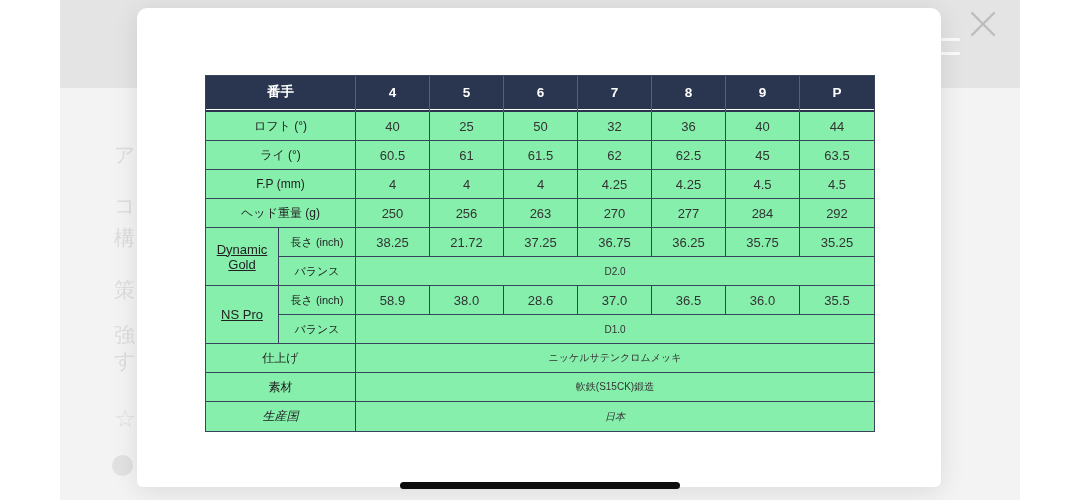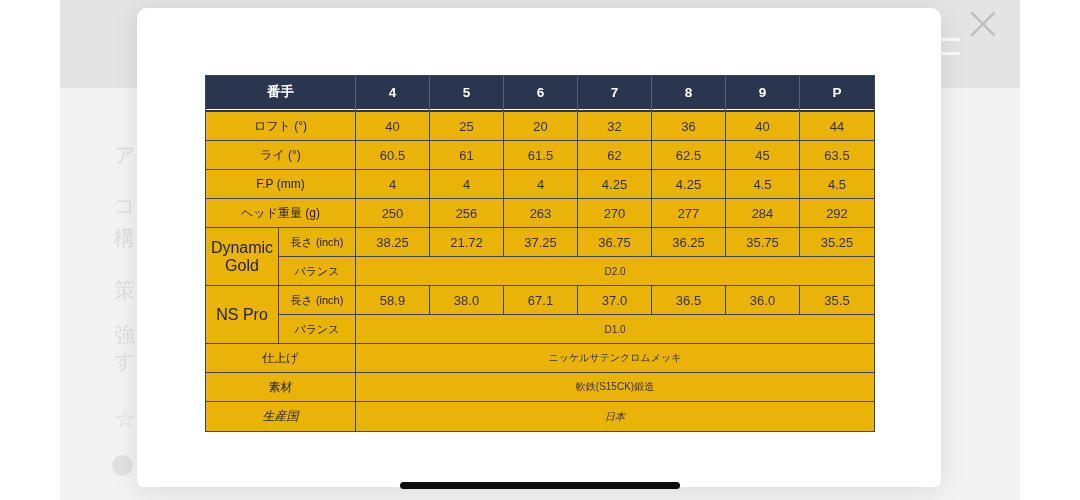--- a/index.html
+++ b/index.html
@@ -75,27 +75,27 @@
   .spec th {
     height: 36px; vertical-align: middle; text-align: center;
     background: #2a3550; color: #ffffff;
     font-weight: bold; font-size: 13.5px; padding-bottom: 4px;
     box-shadow: inset 0 -2px 0 0 #2a3550, inset 0 -3px 0 0 #ffffff;
     border-right: 1px solid #546078;
   }
   .spec th:last-child { border-right: none; }
   .spec td {
     height: 29px; vertical-align: middle; text-align: center;
-    background: #eab308; color: #333333; font-size: 13px;
+    background: #86efac; color: #333333; font-size: 13px;
     border-right: 1px solid #39445c; border-bottom: 1px solid #39445c;
   }
   .spec td:last-child { border-right: none; }
   .spec tr.last-row td { border-bottom: none; font-style: italic; }
   .spec td.label { font-size: 12px; color: #222222; }
-  .spec td.brand { font-size: 16px; color: #222222; }
+  .spec td.brand { font-size: 13px; color: #222222; text-decoration: underline; }
   .spec td.sub { font-size: 11px; color: #222222; text-align: center; }
   .spec td.merged { font-size: 10px; }
 </style>
 </head>
 <body>
 
 <div class="bg-top"></div>
 <div class="bg-main"></div>
 
 <span class="menu-line l1"></span>
@@ -142,21 +142,21 @@
             <th>8</th>
             <th>9</th>
             <th>P</th>
           </tr>
         </thead>
       <tbody>
           <tr>
             <td class="label" colspan="2">ロフト (°)</td>
             <td>40</td>
             <td>25</td>
-            <td>20</td>
+            <td>50</td>
             <td>32</td>
             <td>36</td>
             <td>40</td>
             <td>44</td>
           </tr>
           <tr>
             <td class="label" colspan="2">ライ (°)</td>
             <td>60.5</td>
             <td>61</td>
             <td>61.5</td>
@@ -198,21 +198,21 @@
           </tr>
           <tr>
             <td class="sub">バランス</td>
             <td class="merged" colspan="7">D2.0</td>
           </tr>
           <tr>
             <td class="brand" rowspan="2">NS Pro</td>
             <td class="sub">長さ (inch)</td>
             <td>58.9</td>
             <td>38.0</td>
-            <td>67.1</td>
+            <td>28.6</td>
             <td>37.0</td>
             <td>36.5</td>
             <td>36.0</td>
             <td>35.5</td>
           </tr>
           <tr>
             <td class="sub">バランス</td>
             <td class="merged" colspan="7">D1.0</td>
           </tr>
           <tr>

